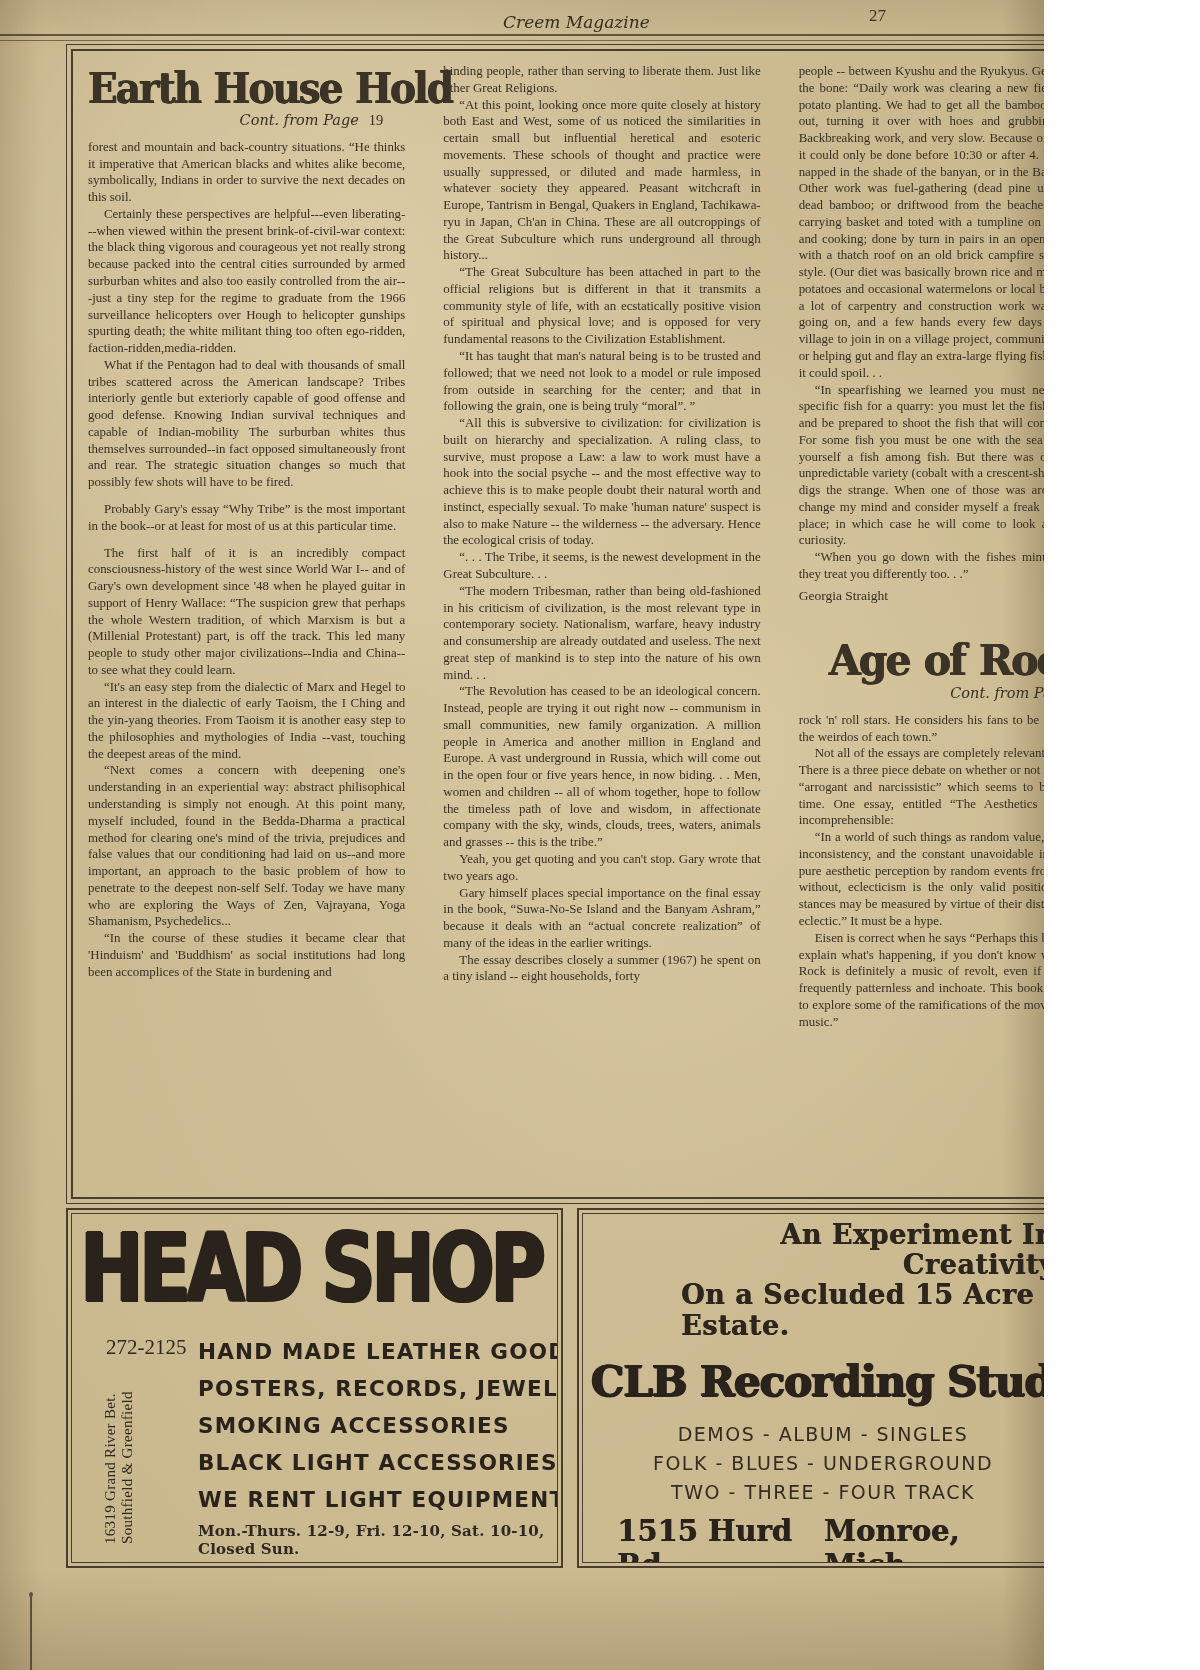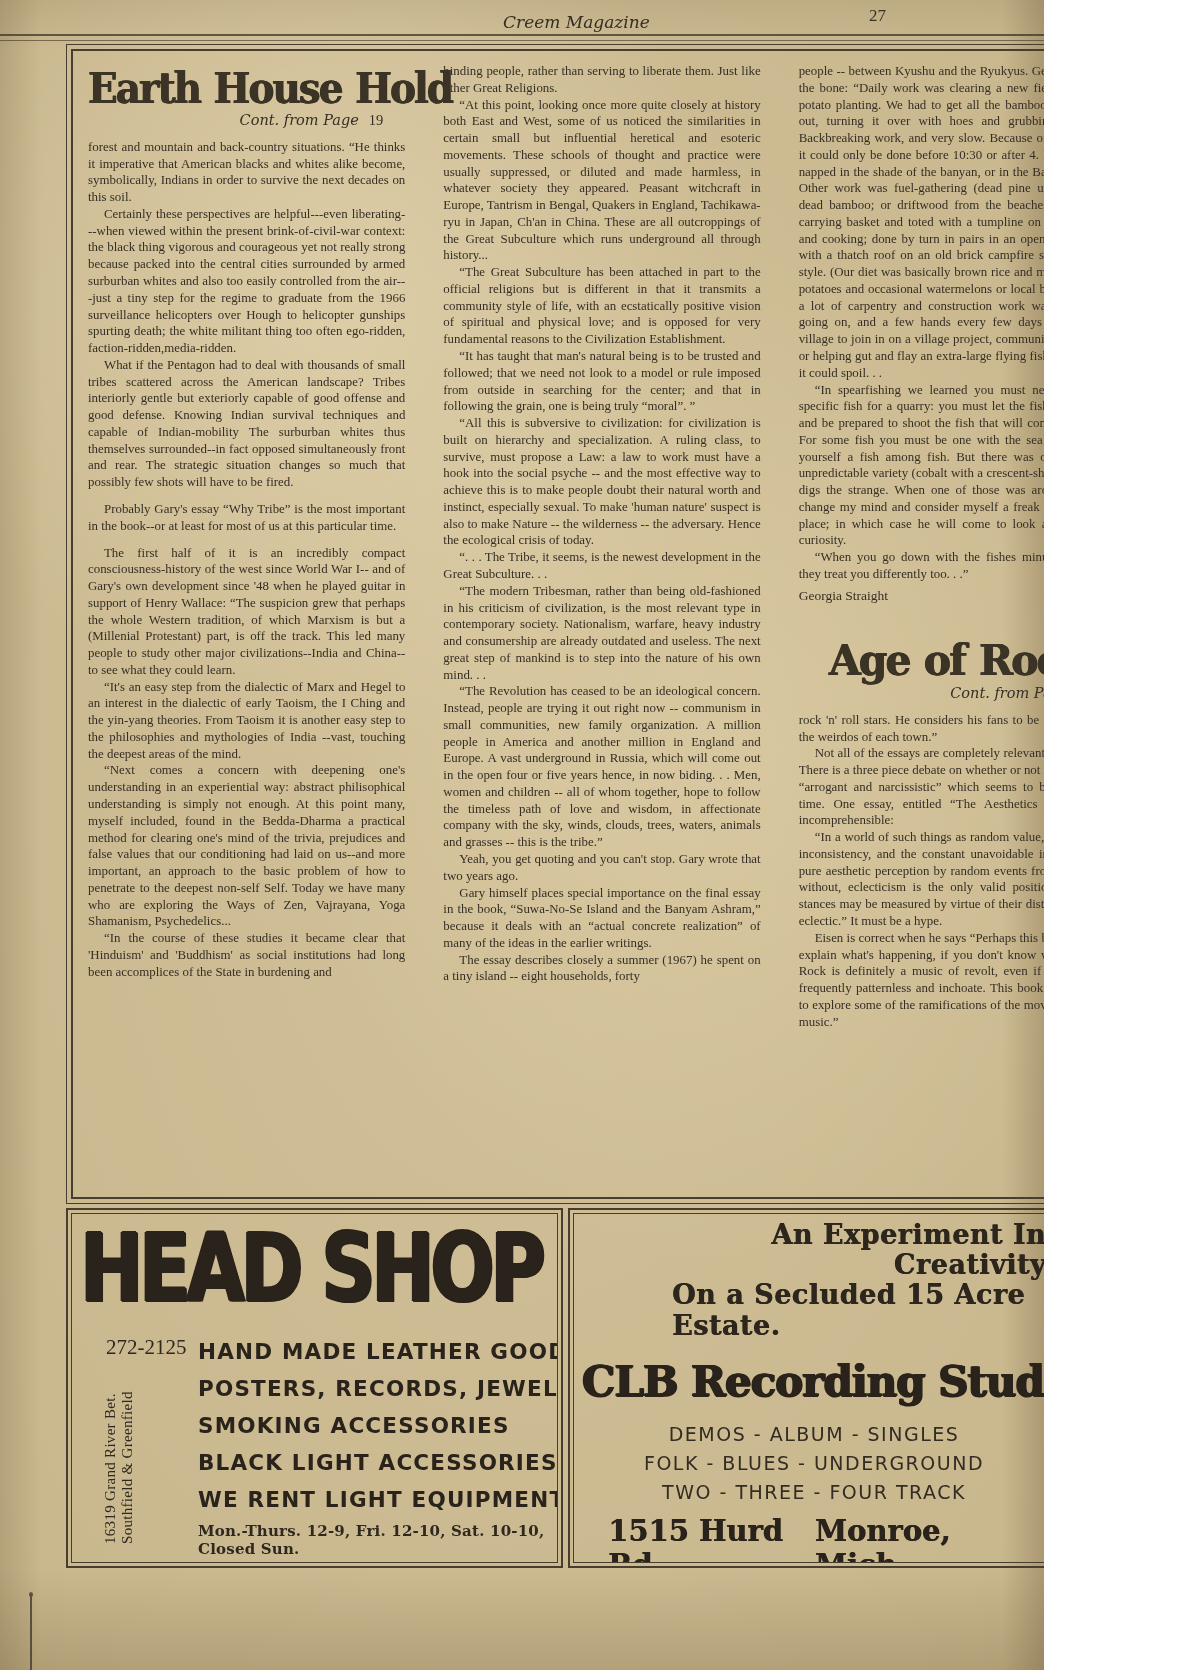--- a/index.html
+++ b/index.html
@@ -34,21 +34,21 @@
     letter-spacing:-2px; word-spacing:2px; white-space:nowrap;
     text-shadow:0.6px 0 currentColor, -0.4px 0 currentColor; }
   .hl-earth { font-size:39px; line-height:1.1; margin-top:4px; transform:scaleY(1.08); }
   .hl-age { font-size:41px; line-height:1.1; transform:scaleY(1.05); }
   .contline { text-align:right; padding-right:22px; font-size:14.5px; margin:2px 0 10px 0; }
   .contline em { font-family:"DejaVu Serif", serif; }
   .contline .cpage { font-style:normal; margin-left:10px; }
   .attribution { text-align:left; padding-right:6px; font-size:13.5px; margin-top:5px; }
   .age-block { margin-top:34px; }
   
-  .ads { position:absolute; left:66px; top:1208px; display:flex; gap:5px; }
+  .ads { position:absolute; left:66px; top:1208px; display:flex; gap:14px; }
   .ad { box-sizing:border-box; border:2.5px solid #473e2f; padding:3px; }
   .ad-in { box-sizing:border-box; height:100%; border:1.5px solid #473e2f; padding:6px 8px; overflow:hidden; }
   .ad-head-shop { width:497px; height:360px; }
   .ad-clb { width:492px; height:360px; }
   .hs-title { font-family:"DejaVu Sans", sans-serif; font-weight:bold; font-size:94px;
     line-height:1.05; letter-spacing:-5px; white-space:nowrap; color:#29231b;
     transform:scaleX(0.80); transform-origin:left top;
     text-shadow:1.5px 0 currentColor, -1.5px 0 currentColor, 0 1px currentColor, 0 -1px currentColor, 2.5px 1px currentColor; }
   .hs-body { display:flex; margin-top:14px; }
   .hs-left { width:118px; flex:0 0 118px; }

